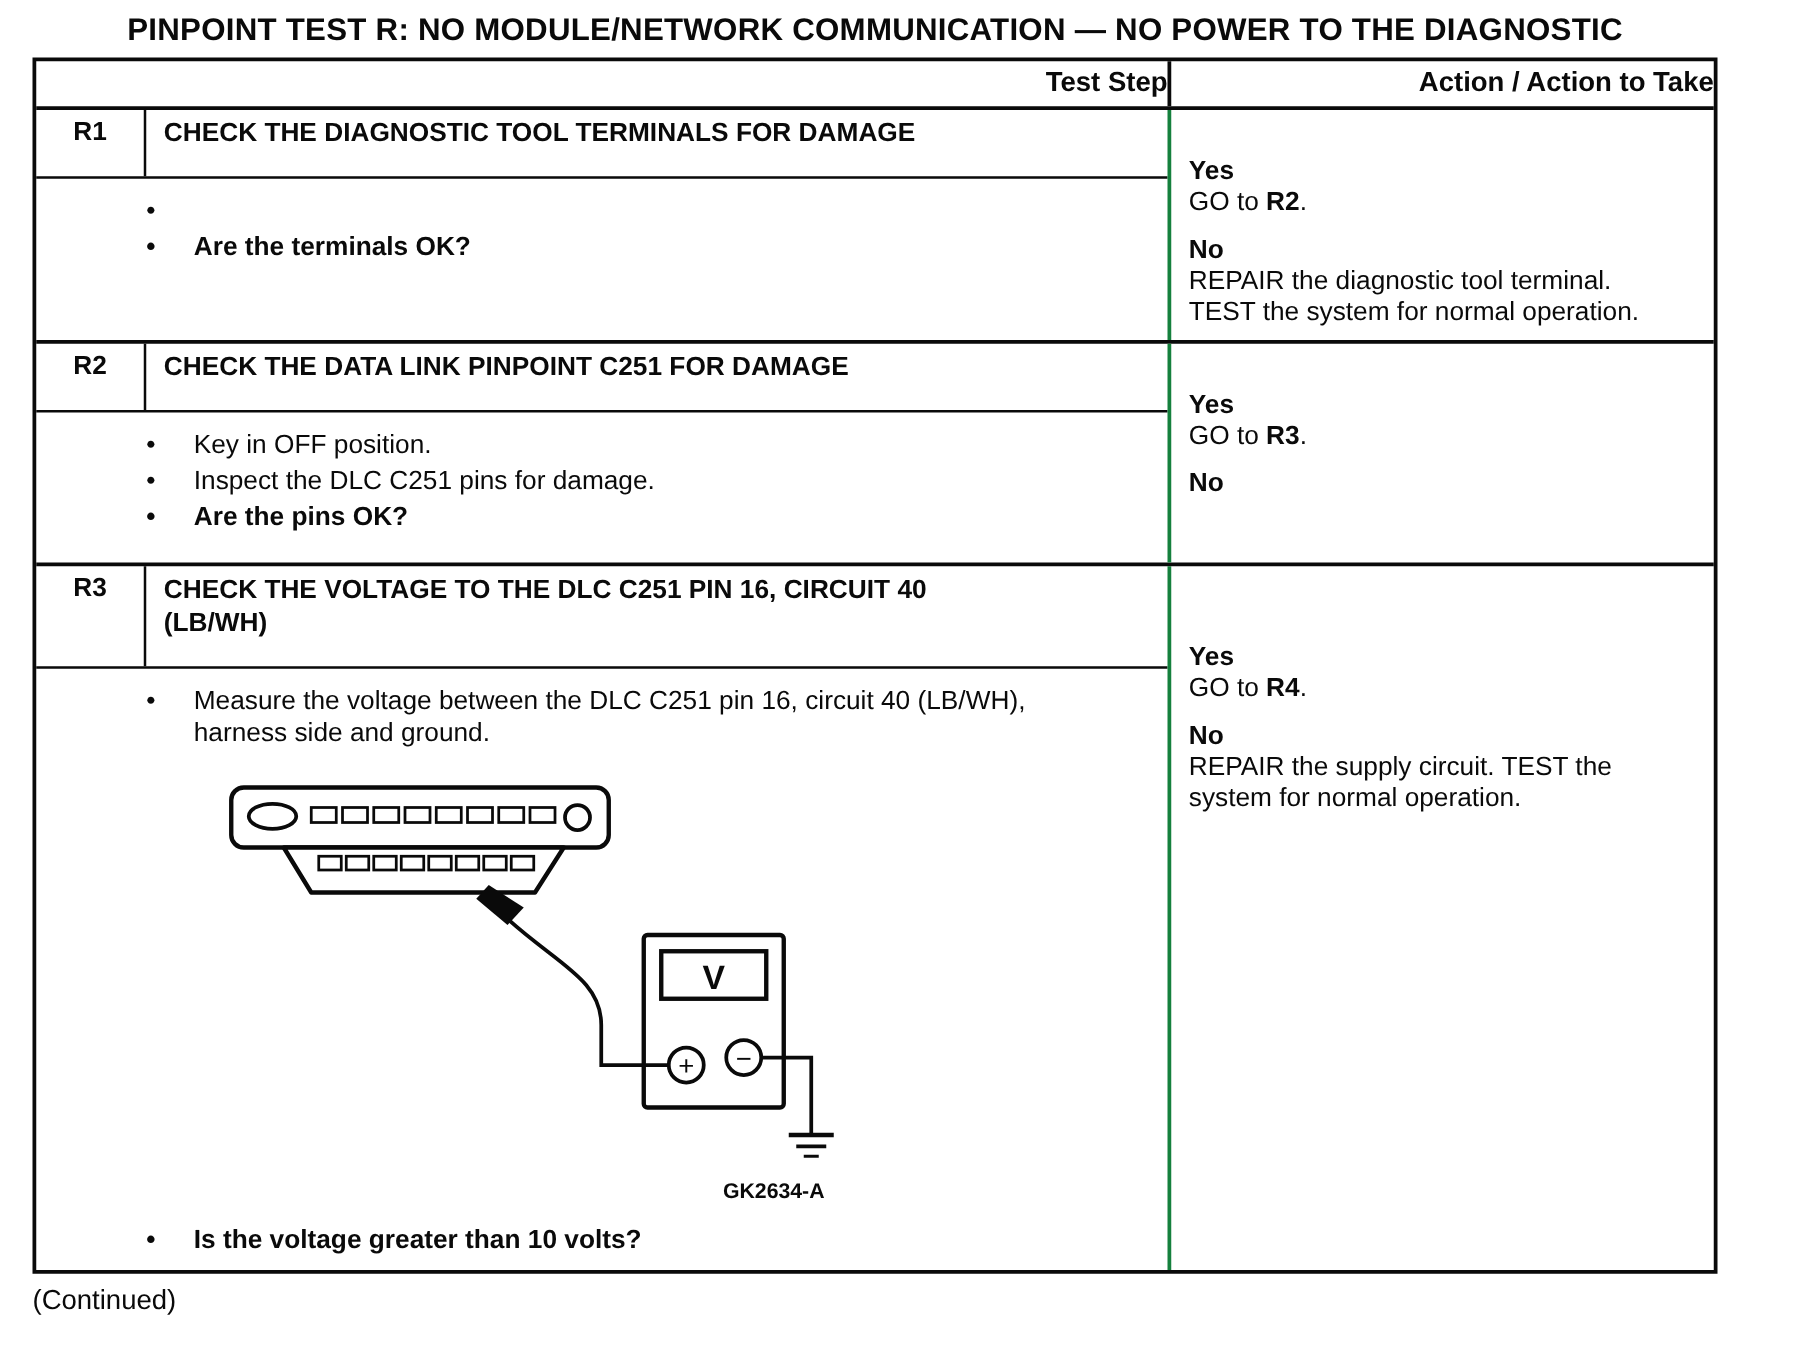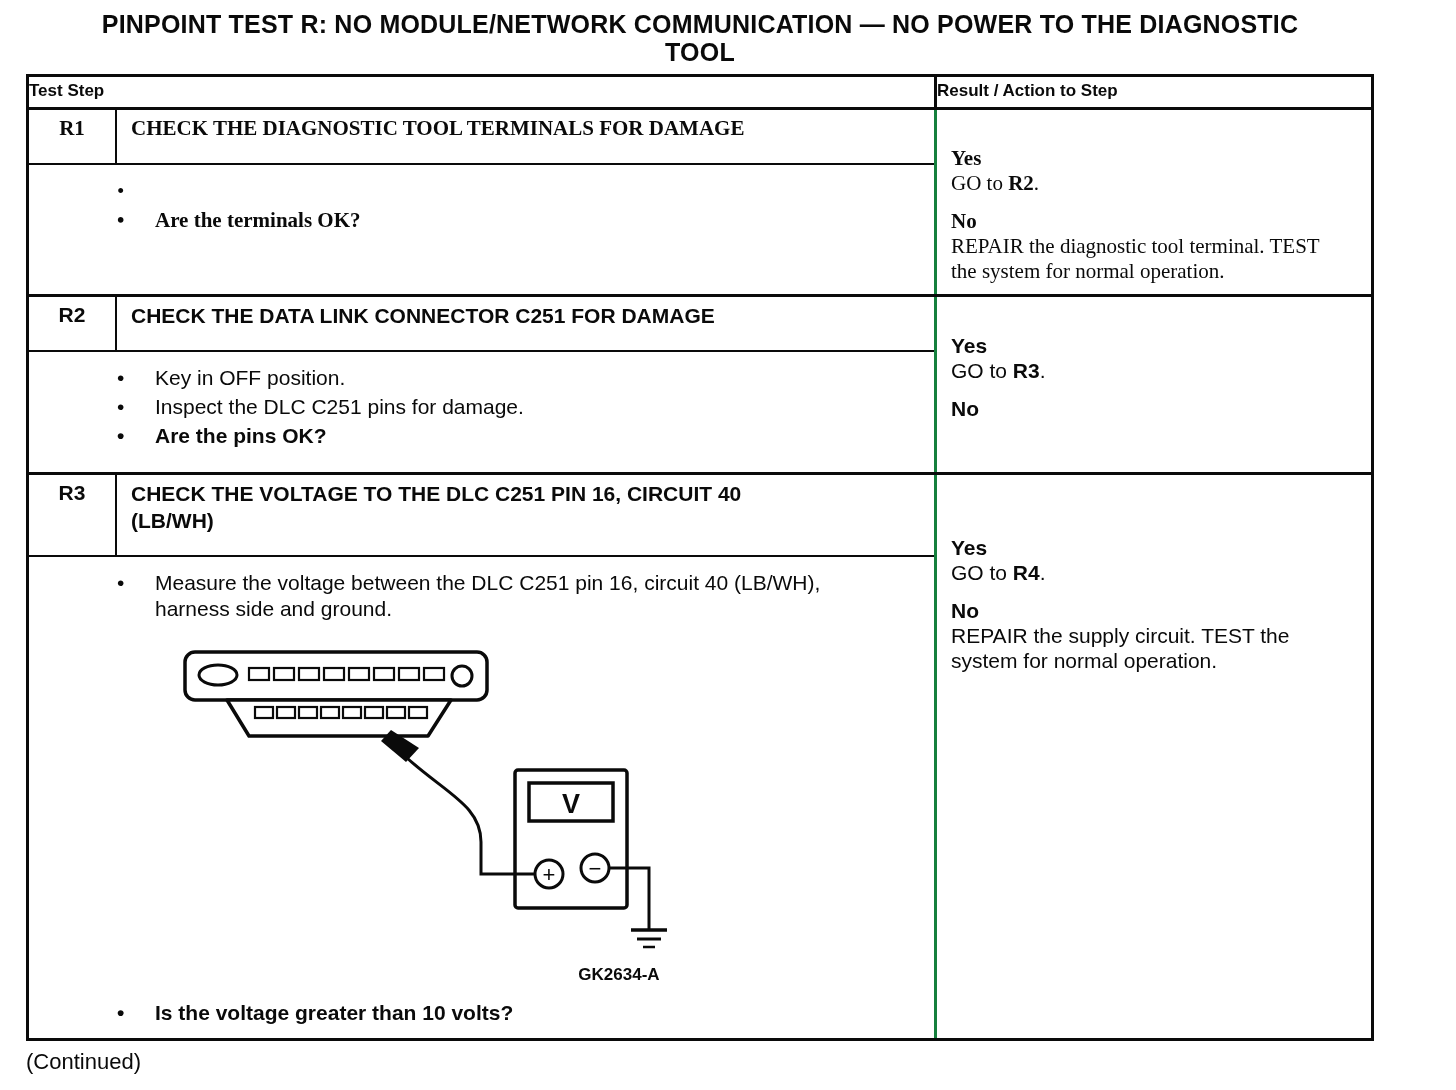--- a/index.html
+++ b/index.html
@@ -27,33 +27,33 @@
   .pp-table {
     border: 3px solid #0a0a0a;
     margin-top: 8px;
   }
   .thead {
     display: grid;
     grid-template-columns: 905px 1fr;
     border-bottom: 3px solid #0a0a0a;
   }
   .th {
-    font-size: 17px;
-    font-weight: 700;
-    text-align: left;
+    font-size: 22px;
+    font-weight: 700;
+    text-align: right;
     padding: 4px 0 6px 0;
   }
   .th-right { border-left: 3px solid #0a0a0a; }
 
   .step {
     display: grid;
     grid-template-columns: 905px 1fr;
   }
   .step + .step { border-top: 3px solid #0a0a0a; }
-  .step-r1 { min-height: 178px; font-family: Liberation Serif, serif; }
+  .step-r1 { min-height: 178px; }
   .step-r2 { min-height: 178px; }
   .step-r3 { min-height: 566px; }
 
   .step-left { min-width: 0; }
   .step-header {
     display: grid;
     grid-template-columns: 88px 1fr;
     border-bottom: 2px solid #0a0a0a;
   }
   .step-id {
@@ -96,28 +96,27 @@
     padding: 8px 4px 0 0;
   }
 </style>
 </head>
 <body>
 
 <div class="page">
 
   <div class="title">
     <div>PINPOINT TEST R: NO MODULE/NETWORK COMMUNICATION — NO POWER TO THE DIAGNOSTIC</div>
-    <div>TOOL</div>
   </div>
 
   <div class="pp-table">
 
     <div class="thead">
       <div class="th">Test Step</div>
-      <div class="th th-right">Result / Action to Step</div>
+      <div class="th th-right">Action / Action to Take</div>
     </div>
 
     <div class="step step-r1">
       <div class="step-left">
         <div class="step-header">
           <div class="step-id">R1</div>
           <div class="step-title">
             <div>CHECK THE DIAGNOSTIC TOOL TERMINALS FOR DAMAGE</div>
           </div>
         </div>
@@ -143,21 +142,21 @@
           <div class="res-line">REPAIR the diagnostic tool terminal. TEST the system for normal operation.</div>
         </div>
       </div>
     </div>
 
     <div class="step step-r2">
       <div class="step-left">
         <div class="step-header">
           <div class="step-id">R2</div>
           <div class="step-title">
-            <div>CHECK THE DATA LINK CONNECTOR C251 FOR DAMAGE</div>
+            <div>CHECK THE DATA LINK PINPOINT C251 FOR DAMAGE</div>
           </div>
         </div>
         <div class="step-body">
           <ul class="bullets">
             <li>
               <span class="dot">•</span>
               <span class="btxt">Key in OFF position.</span>
             </li>
             <li>
               <span class="dot">•</span>

